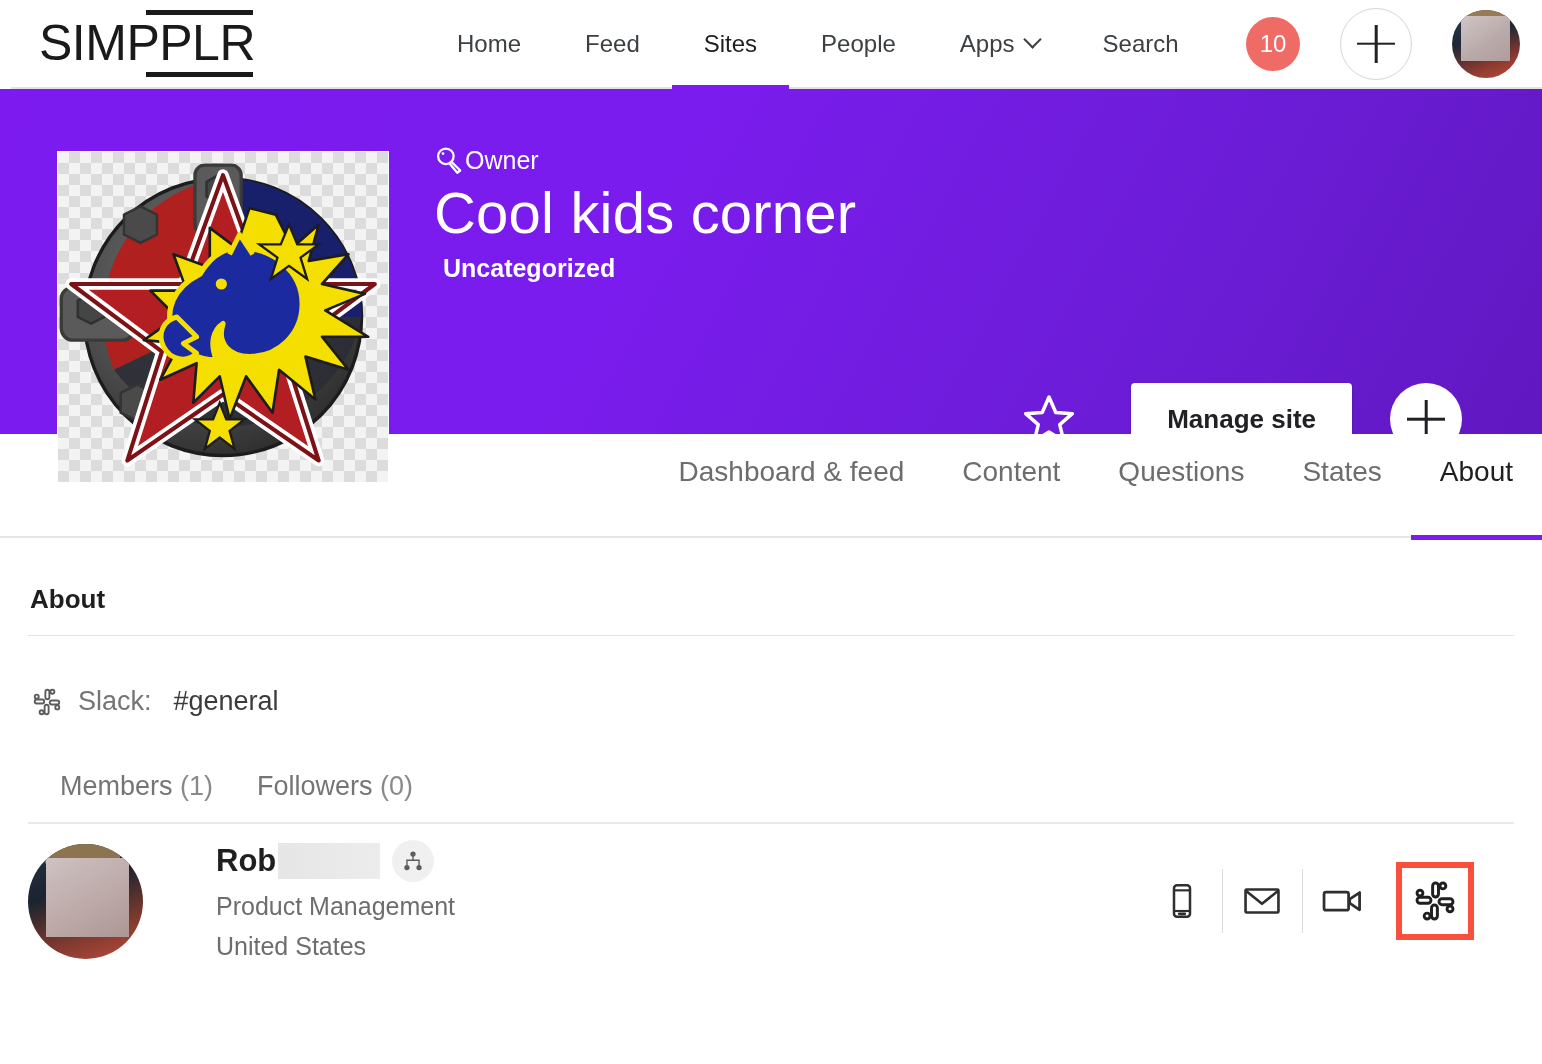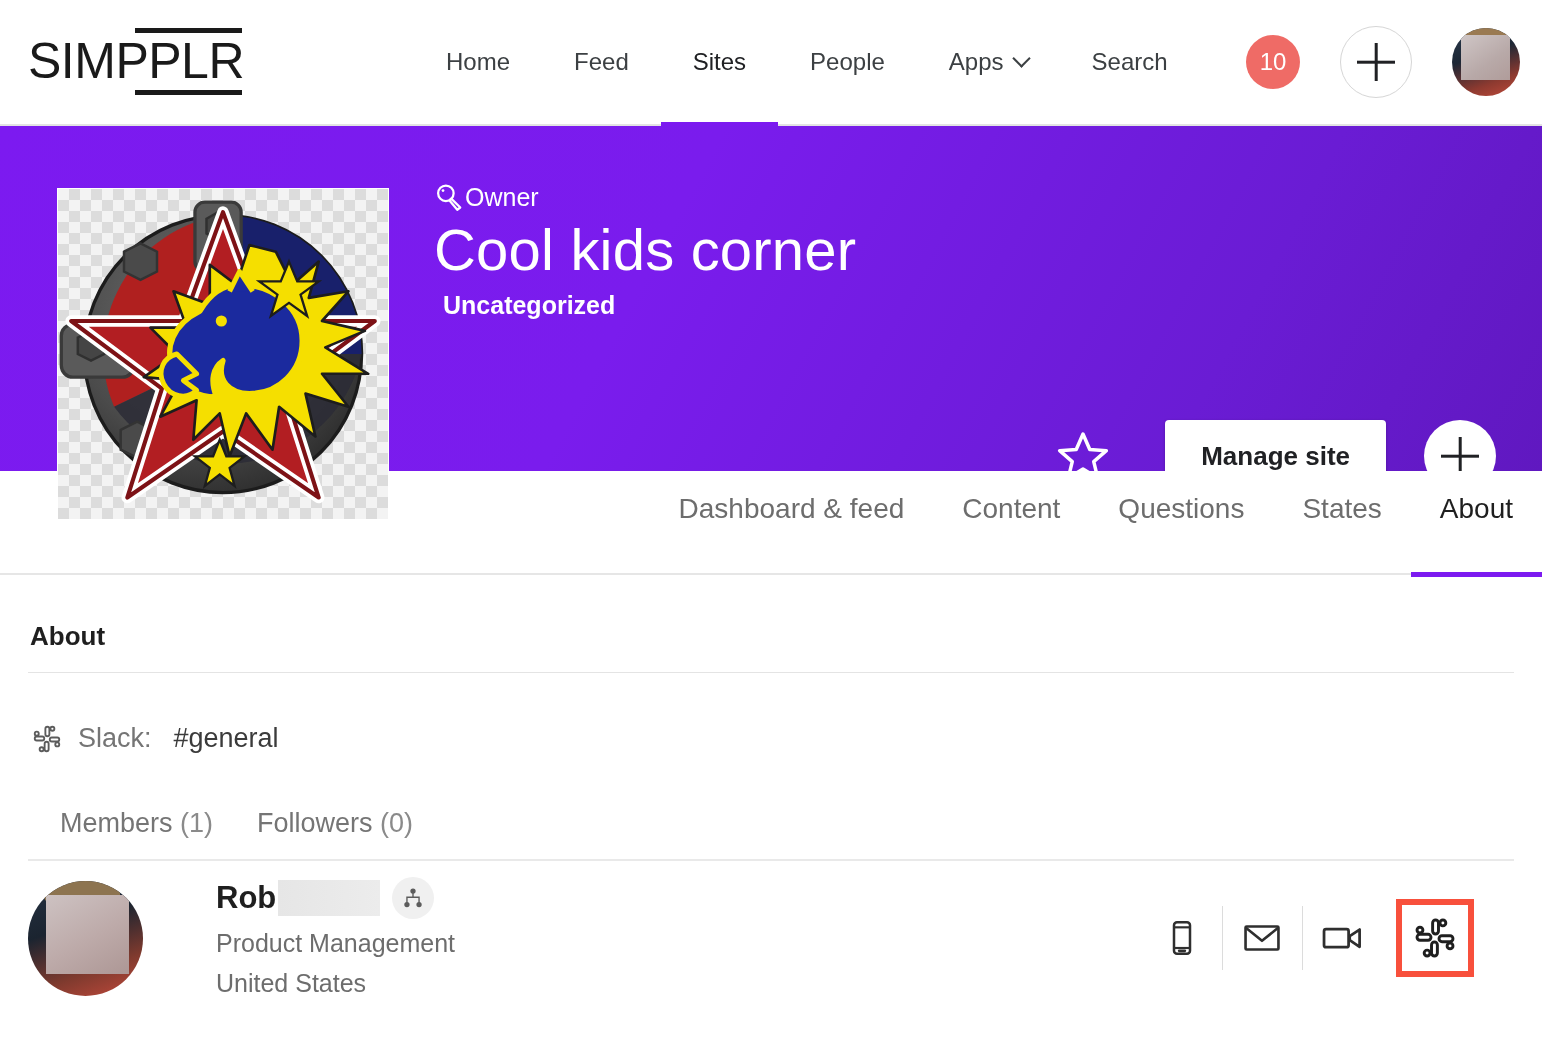--- a/index.html
+++ b/index.html
@@ -8,25 +8,26 @@
     width: 1542px; height: 1064px;
     background: #ffffff;
     font-family: "Liberation Sans", sans-serif;
     -webkit-font-smoothing: antialiased;
     overflow: hidden;
   }
 
   
   .topbar {
     position: relative;
-    height: 126px;
+    height: 89px;
     background: #fff;
     display: flex;
     align-items: center;
     border-bottom: 2px solid #e3e3e3;
+    margin-left: 11px;
   }
   .logo {
     margin-left: 28px;
     position: relative;
     display: inline-block;
     font-size: 50px;
     letter-spacing: -0.5px;
     font-weight: 400;
     color: #1a1a1a;
     line-height: 1;
@@ -160,21 +161,21 @@
     color: #ffffff; font-size: 58px; font-weight: 300;
     letter-spacing: 0.2px; line-height: 1.16;
   }
   .sitecat {
     color: #ffffff; font-size: 25px; font-weight: 700;
     margin-top: 8px;
     margin-left: 9px;
   }
 
   .banner-actions {
-    position: absolute; right: 46px; top: 330px;
+    position: absolute; right: 80px; top: 330px;
     transform: translateY(-50%);
     display: flex; align-items: center; gap: 0;
   }
   .star-btn { cursor: pointer; padding: 6px; margin-right: 48px; line-height: 0; }
   .manage-btn {
     background: #ffffff; color: #202124;
     font-size: 26px; font-weight: 700;
     padding: 0 36px; height: 72px;
     border: none; border-radius: 4px;
     display: flex; align-items: center; justify-content: center;

